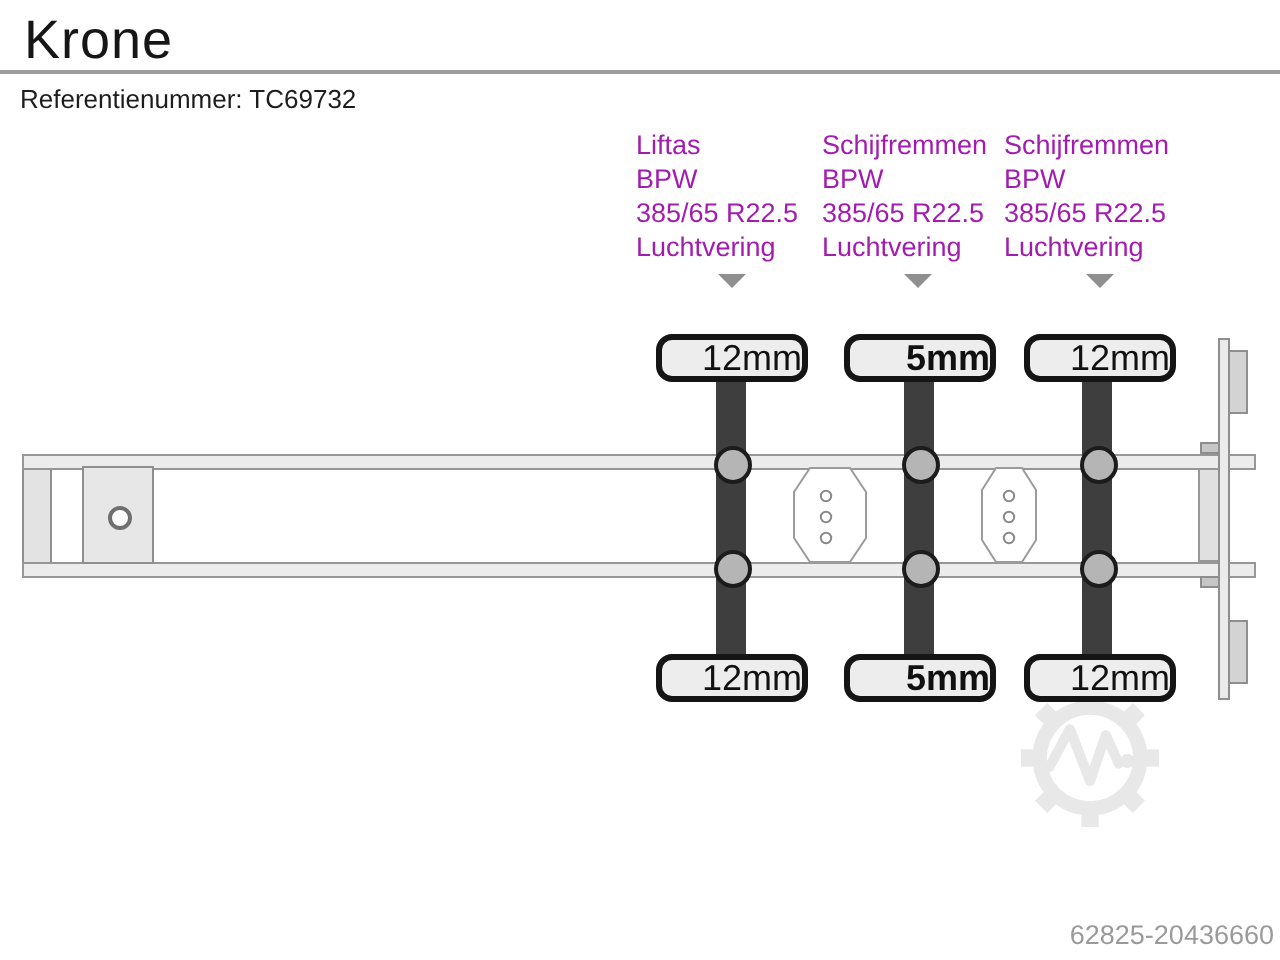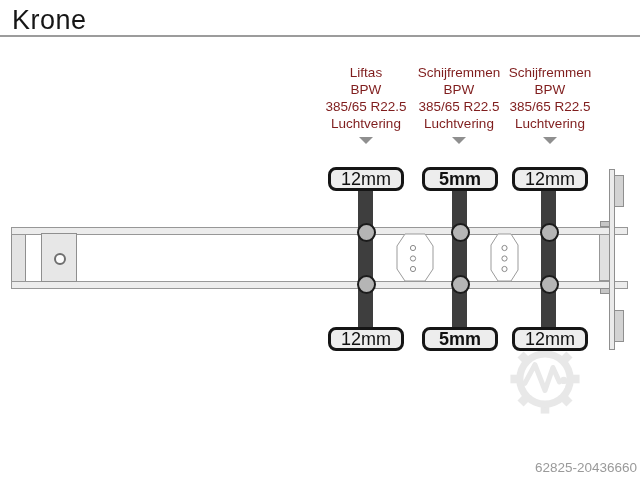--- a/index.html
+++ b/index.html
@@ -6,21 +6,21 @@
   .stage{
     position:relative;width:640px;height:480px;background:#ffffff;
     font-family:"Liberation Sans","DejaVu Sans",sans-serif;overflow:hidden;
   }
   .abs{position:absolute;}
   
   .title{left:12px;top:5px;font-size:27px;color:#161616;letter-spacing:0.5px;}
   .header-rule{left:0;top:35px;width:640px;height:2px;background:#9c9c9c;}
   .ref-line{left:10px;top:42px;font-size:13px;color:#1d1d1d;}
   
-  .axle-col{top:64px;width:96px;text-align:center;font-size:13.5px;line-height:17px;color:#7f1d1d;}
+  .axle-col{top:64px;width:96px;text-align:left;font-size:13.5px;line-height:17px;color:#a21caf;}
   .axle-col .tri{width:0;height:0;border-left:7px solid transparent;border-right:7px solid transparent;
     border-top:7px solid #8f8f8f;margin:5px auto 0;}
   .col-1{left:318px;} .col-2{left:411px;} .col-3{left:502px;}
   
   .rail{left:11px;width:617px;height:8px;background:#ececec;border:1px solid #979797;box-sizing:border-box;}
   .rail-top{top:227px;} .rail-bottom{top:281px;}
   .left-cap{left:11px;top:227px;width:15px;height:62px;background:#e3e3e3;border:1px solid #8f8f8f;box-sizing:border-box;}
   .kingpin-plate{left:41px;top:233px;width:36px;height:49px;background:#e7e7e7;border:1px solid #8f8f8f;box-sizing:border-box;}
   .kingpin-circle{left:54px;top:253px;width:8px;height:8px;border:2px solid #6f6f6f;border-radius:50%;background:#fcfcfc;}
   
@@ -31,21 +31,21 @@
   .rear-block{left:614px;width:10px;height:32px;background:#d3d3d3;border:1px solid #8f8f8f;box-sizing:border-box;}
   .rear-block-top{top:175px;} .rear-block-bottom{top:310px;}
   
   .axle-bar{top:189px;width:15px;height:139px;background:#3e3e3e;}
   .bar-1{left:358px;} .bar-2{left:452px;} .bar-3{left:541px;}
   .hub{width:19px;height:19px;border:2px solid #1c1c1c;border-radius:50%;background:#b5b5b5;box-sizing:border-box;}
   .hub-top{top:223px;} .hub-bottom{top:275px;}
   .hub-a1{left:357px;} .hub-a2{left:451px;} .hub-a3{left:540px;}
   
   .wheel{width:76px;height:24px;background:#ededed;border:3px solid #151515;border-radius:8px;
-    box-sizing:border-box;text-align:center;font-size:18px;line-height:18px;color:#111;}
+    box-sizing:border-box;text-align:right;font-size:18px;line-height:18px;color:#111;}
   .row-top{top:167px;} .row-bottom{top:327px;}
   .wcol-1{left:328px;} .wcol-2{left:422px;font-weight:bold;} .wcol-3{left:512px;}
   
   .cm{overflow:visible;}
   
   .footer-id{right:3px;top:460px;font-size:13.5px;color:#9a9a9a;}
   .watermark{left:509px;top:343px;}
 </style>
 </head>
 <body>
@@ -64,20 +64,24 @@
       <rect x="44" y="2" width="12" height="14" transform="rotate(315 50 50)"></rect>
       <circle cx="50" cy="50" r="40"></circle>
       <circle cx="50" cy="50" r="30" fill="#ffffff"></circle>
     </g>
     <polyline points="22,56 36,30 50,66 61,34 70,54" fill="none" stroke="#e8e8e8" stroke-width="7" stroke-linejoin="round" stroke-linecap="round"></polyline>
     <circle cx="76" cy="52" r="5" fill="#e8e8e8"></circle>
   </svg>
 
   <div class="abs title">Krone</div>
   <div class="abs header-rule"></div>
+  <div class="abs ref-line">
+    <span>Referentienummer:</span>
+    <span>TC69732</span>
+  </div>
 
   <div class="abs axle-col col-1">
     <div>Liftas</div>
     <div>BPW</div>
     <div>385/65 R22.5</div>
     <div>Luchtvering</div>
     <div class="tri"></div>
   </div>
   <div class="abs axle-col col-2">
     <div>Schijfremmen</div>

